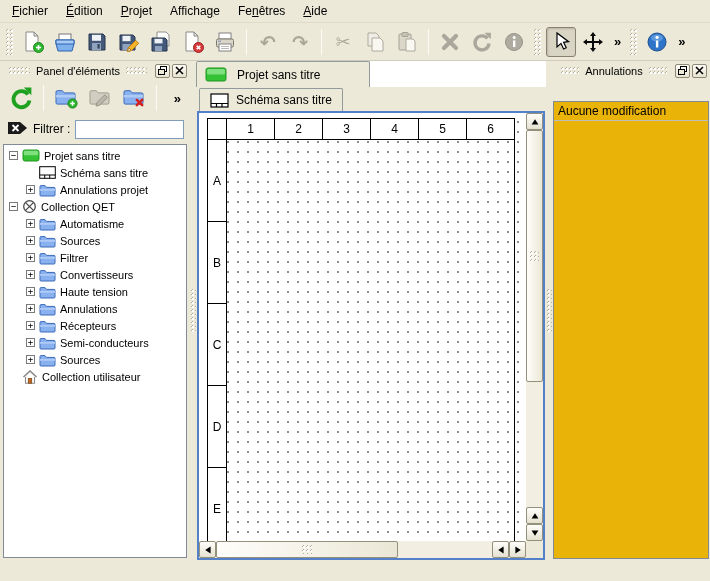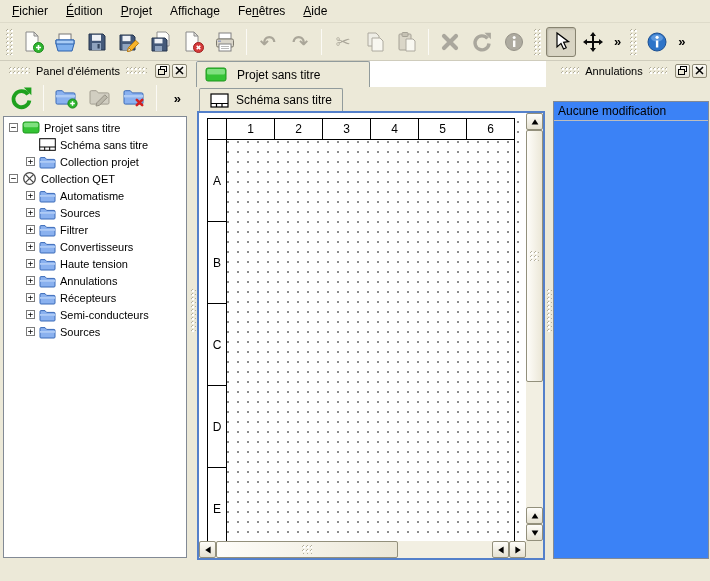--- a/index.html
+++ b/index.html
@@ -86,21 +86,21 @@
   #vsb-down { bottom:0; right:0; }
   #hsb { position:absolute; left:0; bottom:0; right:17px; height:17px; background:#f2efe2; }
   #hsb-left { left:0; top:0; }
   #hsb-thumb { left:17px; top:0; height:17px; width:182px; }
   #hsb-thumb .grip { width:10px; height:9px; }
   #hsb-left2 { right:17px; top:0; }
   #hsb-right { right:0; top:0; }
   .sb-corner { position:absolute; right:0; bottom:0; width:17px; height:17px; background:#ece9d8; }
 
   
-  #undo-list { flex:1; background:#3b82f6; border:1px solid #828a95; margin:0 1px 2px 1px; overflow:hidden; }
+  #undo-list { flex:1; background:#eab308; border:1px solid #828a95; margin:0 1px 2px 1px; overflow:hidden; }
   .undo-item { height:19px; padding:1px 4px; border-bottom:1px solid #bdbdbd; display:flex; align-items:center; font-size:12px; }
 
   #statusbar { height:19px; }
 </style>
 </head>
 <body>
 
 <div id="menubar">
     <span class="menu-item"><u>F</u>ichier</span>
     <span class="menu-item"><u>É</u>dition</span>
@@ -325,20 +325,28 @@
               <path d="M2 5q0-1.3 1.3-1.3h5l2 2.2h9.4q1.3 0 1.3 1.3v8.6q0 1.3-1.3 1.3H3.3q-1.3 0-1.3-1.3z" fill="#8ab1ef" stroke="#3a6ab8"></path>
               <path d="M2 8h19v2.4H2z" fill="#aecbf6"></path>
               <path d="M14.8 12.8l5.4 5.4M20.2 12.8l-5.4 5.4" stroke="#d21f1f" stroke-width="2.6" stroke-linecap="round"></path>
             </svg>
           </span>
         </button>
         <div class="tb-sep"></div>
         <div class="spacer"></div>
         <button class="tb-chevron">»</button>
       </div>
+    <div id="filter-row">
+      <span><svg width="22" height="16" viewBox="0 0 22 16">
+            <path d="M2 2h12l7 6-7 6H2z" fill="#1a1a1a"></path>
+            <path d="M6.5 5l6 6M12.5 5l-6 6" stroke="#fff" stroke-width="1.8"></path>
+          </svg></span>
+      <span>Filtrer :</span>
+      <input id="filter-input" value="" style="">
+    </div>
     <div id="tree">
         <div class="tree-row" style="padding-left: 5px;">
           <span class="expander">−</span>
           <span class="tree-icon">
             <svg width="18" height="13" viewBox="0 0 18 13">
               <rect x="1" y="1" width="16" height="11" rx="2" fill="#35c335" stroke="#1e961e"></rect>
               <rect x="1.8" y="1.8" width="14.4" height="4.5" rx="1.5" fill="#7fe07f"></rect>
             </svg>
           </span>
           <span>Projet sans titre</span>
@@ -354,21 +362,21 @@
           <span>Schéma sans titre</span>
         </div>
         <div class="tree-row" style="padding-left: 22px;">
           <span class="expander">+</span>
           <span class="tree-icon">
             <svg width="17" height="14" viewBox="0 0 17 14">
               <path d="M1 3.6q0-1 1-1h4l1.6 1.8h7.4q1 0 1 1v6.6q0 1-1 1H2q-1 0-1-1z" fill="#8ab1ef" stroke="#3a6ab8"></path>
               <path d="M1 6h15v1.8H1z" fill="#aecbf6"></path>
             </svg>
           </span>
-          <span>Collection projet</span>
+          <span>Annulations projet</span>
         </div>
         <div class="tree-row" style="padding-left: 5px;">
           <span class="expander">−</span>
           <span class="tree-icon">
             <svg width="15" height="15" viewBox="0 0 15 15">
               <circle cx="7.5" cy="7.5" r="5.8" fill="#fff" stroke="#4a4a4a" stroke-width="1.3"></circle>
               <path d="M3.6 3.6l7.8 7.8M11.4 3.6l-7.8 7.8" stroke="#4a4a4a" stroke-width="1.3"></path>
             </svg>
           </span>
           <span>Collection QET</span>
@@ -455,20 +463,31 @@
         </div>
         <div class="tree-row" style="padding-left: 22px;">
           <span class="expander">+</span>
           <span class="tree-icon">
             <svg width="17" height="14" viewBox="0 0 17 14">
               <path d="M1 3.6q0-1 1-1h4l1.6 1.8h7.4q1 0 1 1v6.6q0 1-1 1H2q-1 0-1-1z" fill="#8ab1ef" stroke="#3a6ab8"></path>
               <path d="M1 6h15v1.8H1z" fill="#aecbf6"></path>
             </svg>
           </span>
           <span>Sources</span>
+        </div>
+        <div class="tree-row" style="padding-left: 5px;">
+          <span style="width: 9px; flex: 0 0 auto;"></span>
+          <span class="tree-icon">
+            <svg width="16" height="14" viewBox="0 0 16 14">
+              <path d="M1.5 7L8 1 14.5 7" fill="none" stroke="#8a8a8a" stroke-width="1.6"></path>
+              <path d="M3.5 7v6.2h9V7" fill="#fff" stroke="#8a8a8a" stroke-width="1.1"></path>
+              <rect x="6.4" y="8.5" width="3.2" height="4.7" fill="#c8641e" stroke="#8a5a2a"></rect>
+            </svg>
+          </span>
+          <span>Collection utilisateur</span>
         </div>
       </div>
   </div>
 
   <div class="splitter">
       <div class="splitter-grip"></div>
     </div>
 
   <div id="center">
     <div id="project-tabbar">

